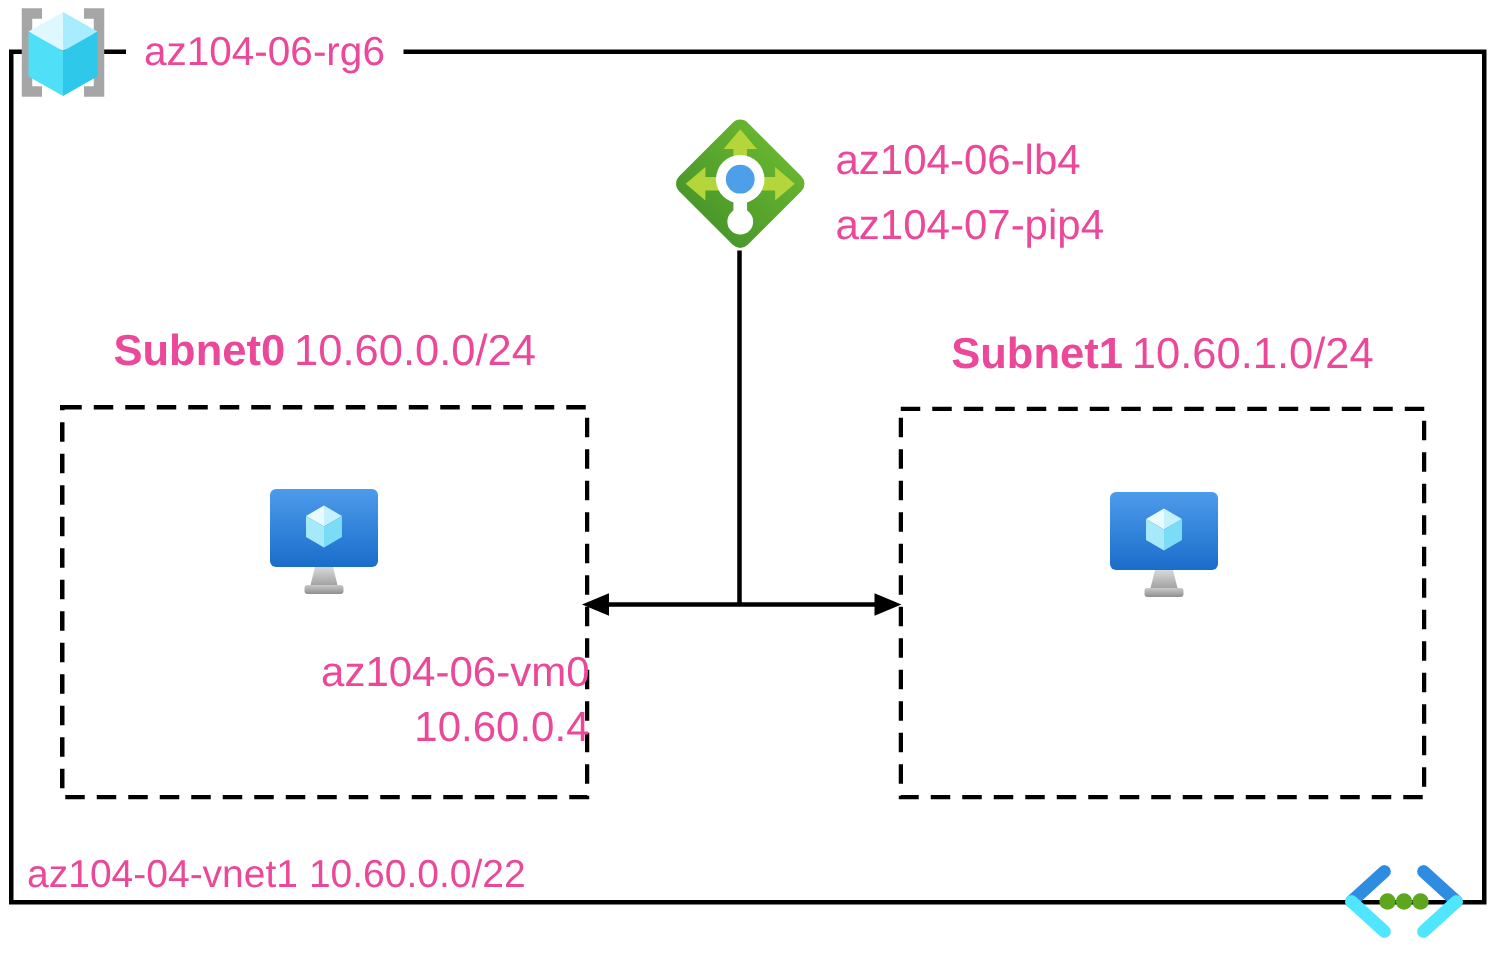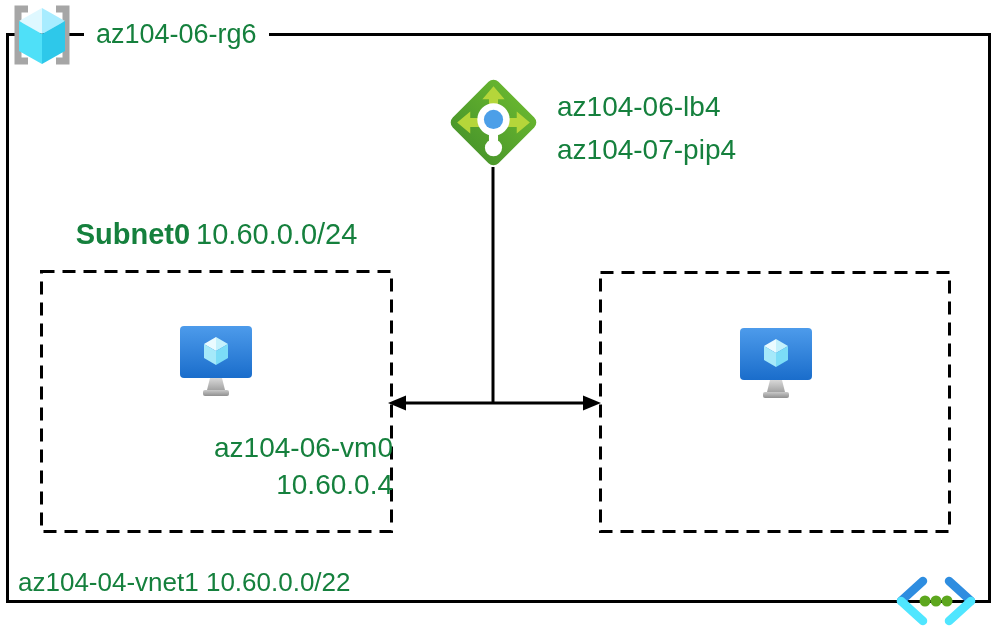--- a/index.html
+++ b/index.html
@@ -1,18 +1,18 @@
 <!DOCTYPE html>
 <html><head>
 <meta charset="utf-8">
 <style>
   html,body{margin:0;padding:0;background:#fff;}
   #canvas{
     position:relative;width:994px;height:639px;background:#fff;overflow:hidden;
-    font-family:"Liberation Sans","DejaVu Sans",sans-serif;color:#15803d;
+    font-family:"Liberation Sans","DejaVu Sans",sans-serif;color:#ec4899;
   }
   .abs{position:absolute;}
 
   
   #rg-box{left:6px;top:33px;width:985px;height:570px;border:3px solid #000;box-sizing:border-box;}
 
   
   #rg-icon{left:6px;top:2px;}
   #rg-label{
     left:84px;top:16px;height:36px;padding:0 12px;background:#fff;
@@ -123,20 +123,23 @@
     <polygon points="27,24 39,31 39,45 27,38" fill="#A5E9FA"></polygon>
     <polygon points="39,31 51,24 51,38 39,45" fill="#7BDCF7"></polygon>
     <polygon points="33,58 45,58 48,70 30,70" fill="url(#standGrad)"></polygon>
     <rect x="26" y="70" width="26" height="6" rx="2" fill="url(#baseGrad)"></rect>
   </svg>
   <div class="abs vm-labels" id="vm0-labels">
     <div>az104-06-vm0</div>
     <div>10.60.0.4</div>
   </div>
 
+  <div class="abs subnet-title" id="subnet1-title">
+    <b>Subnet1</b><span>10.60.1.0/24</span>
+  </div>
   <div class="abs subnet-box" id="subnet1-box">
     <svg width="352" height="262" viewBox="0 0 352 262">
       <rect x="1.5" y="1.5" width="349" height="259" fill="none" stroke="#000" stroke-width="3" stroke-dasharray="13 8"></rect>
     </svg>
   </div>
   <svg class="abs" id="vm1-icon" width="78" height="78" viewBox="0 0 78 78">
     <rect x="3" y="6" width="72" height="52" rx="4" fill="url(#vmGrad)"></rect>
     <polygon points="39,17 27,24 39,31" fill="#EAFBFF"></polygon>
     <polygon points="39,17 51,24 39,31" fill="#C4F1FC"></polygon>
     <polygon points="27,24 39,31 39,45 27,38" fill="#A5E9FA"></polygon>

